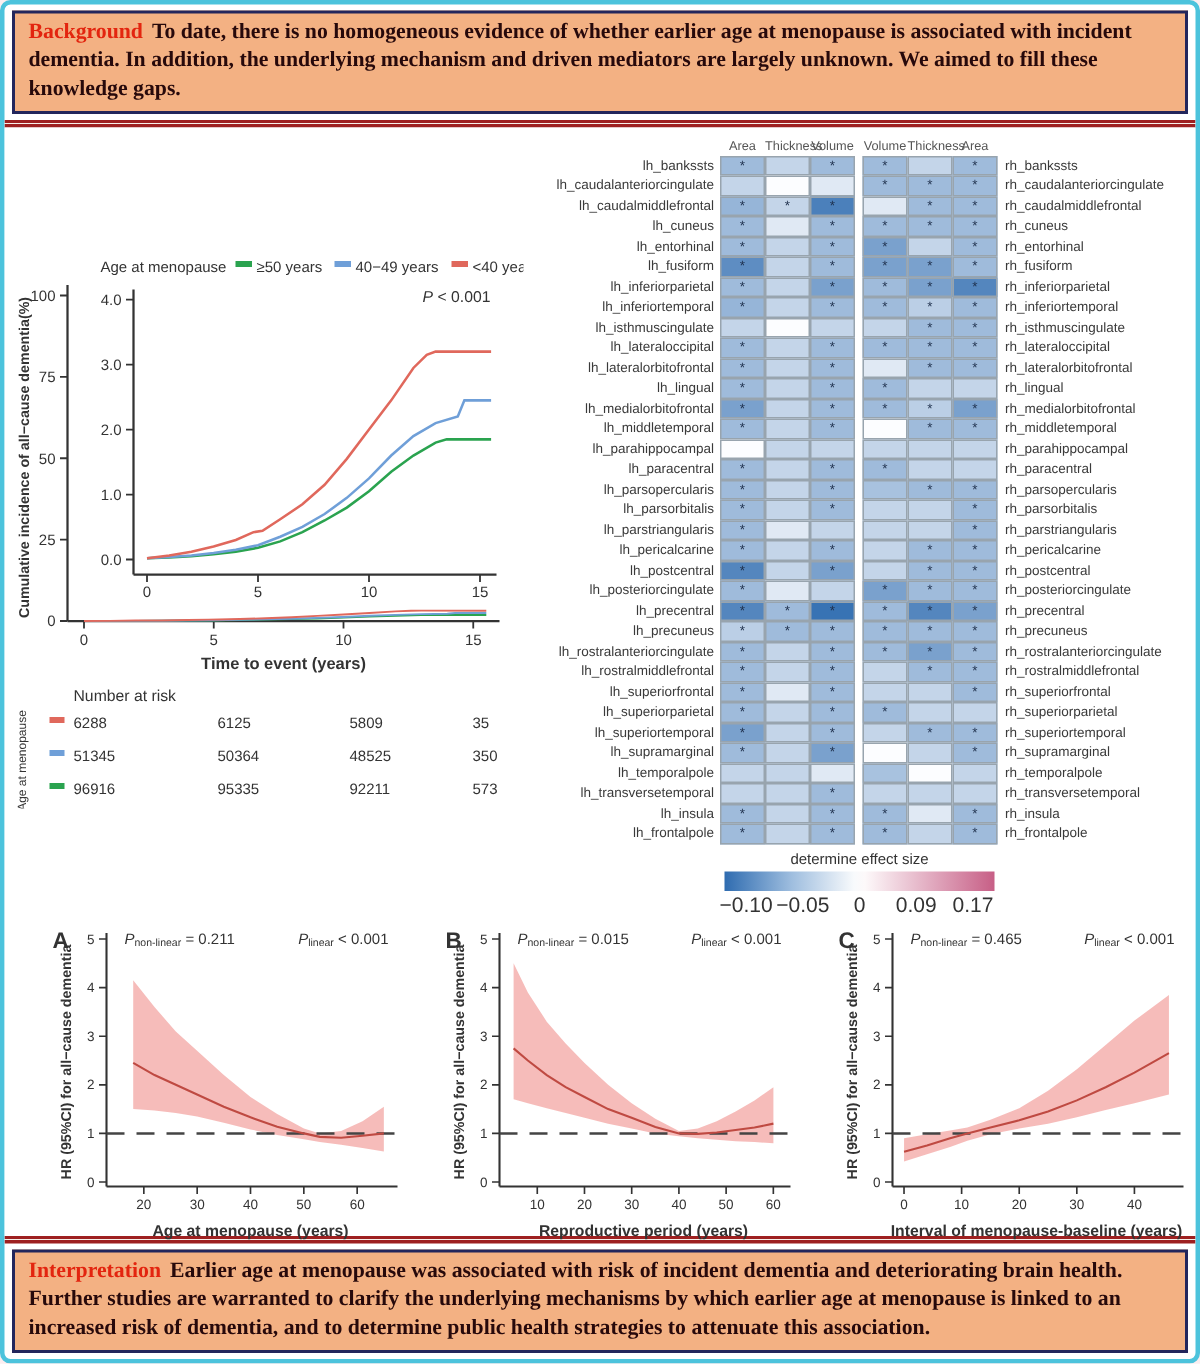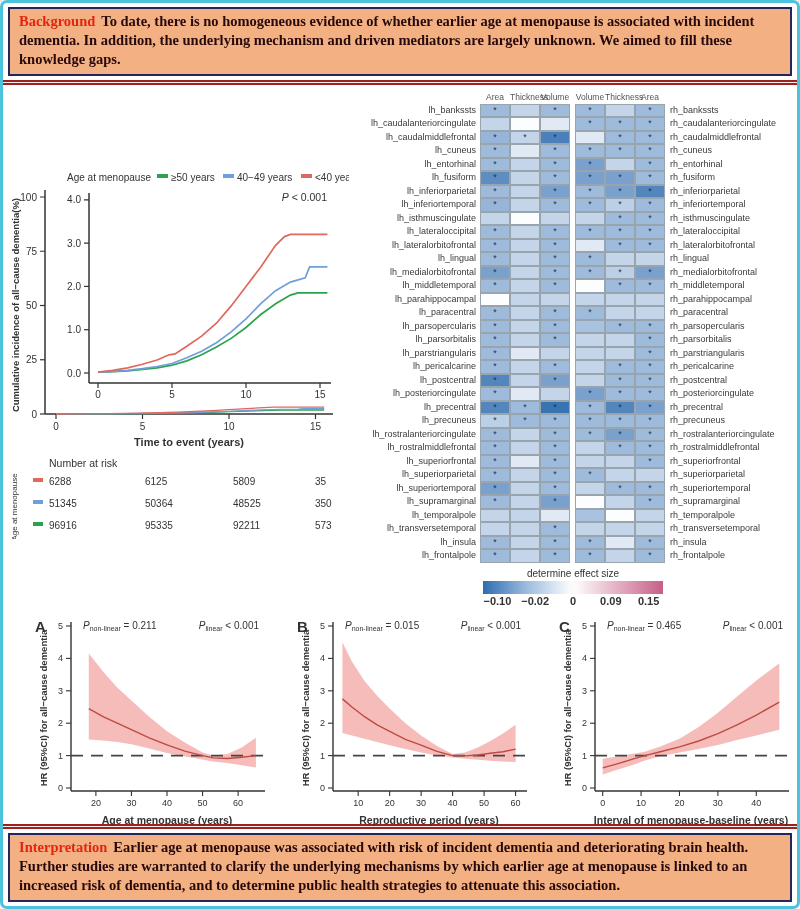--- a/index.html
+++ b/index.html
@@ -20,21 +20,21 @@
   .hm-lab{font-size:9px;color:#3a3a3a;white-space:nowrap;height:13.5px;line-height:13.5px;}
   .hm-lab.l{text-align:right;padding-right:4px;}
   .hm-lab.r{text-align:left;padding-left:5px;}
   .hm-cell{height:13.5px;box-sizing:border-box;border:1px solid #98a4ae;
     text-align:center;font-size:9px;line-height:11px;color:#1d2e4a;}
   .hm-spacer{background:#fff;}
   .cbar-wrap{width:200px;margin:5px 0 0 118px;text-align:center;}
   .cbar-label{font-size:10px;color:#333;margin-bottom:2px;}
   .cbar{height:13px;width:180px;margin:0 auto;
     background:linear-gradient(to right,#2f6cb0 0%,#9fbedf 25%,#f8fafc 48%,#fdf9fa 52%,#e3afc3 75%,#c75f86 100%);}
-  .cbar-ticks{position:relative;height:12px;width:180px;margin:1px auto 0 auto;font-size:11px;color:#333;font-weight:bold;}
+  .cbar-ticks{position:relative;height:12px;width:180px;margin:1px auto 0 auto;font-size:14px;color:#333;}
   .cbar-ticks span{position:absolute;transform:translateX(-50%);}
   #panels{position:absolute;left:4px;right:4px;top:523px;height:234px;display:flex;}
   #panels svg{flex:0 0 262px;}
   svg text{font-family:"Liberation Sans",sans-serif;fill:#333;}
 </style>
 </head>
 <body>
 
 <div class="page">
 
@@ -436,24 +436,24 @@
           <div class="hm-cell" style="background: rgb(159, 187, 219);">*</div>
           <div class="hm-cell" style="background: rgb(196, 213, 233);"></div>
           <div class="hm-cell" style="background: rgb(159, 187, 219);">*</div>
           <div class="hm-lab r">rh_frontalpole</div>
         </div>
         <div class="cbar-wrap">
           <div class="cbar-label">determine effect size</div>
           <div class="cbar"></div>
           <div class="cbar-ticks">
             <span style="left: 8%;">−0.10</span>
-            <span style="left: 29%;">−0.02</span>
+            <span style="left: 29%;">−0.05</span>
             <span style="left: 50%;">0</span>
             <span style="left: 71%;">0.09</span>
-            <span style="left: 92%;">0.15</span>
+            <span style="left: 92%;">0.17</span>
           </div>
         </div>
       </div>
     <div id="panels">
         <svg width="262" height="234">
           <text x="28" y="24" font-size="15" text-anchor="start" fill="#333" font-weight="bold" font-style="normal">A</text>
           <text x="76" y="21" font-size="10" text-anchor="start" fill="#333" font-weight="normal" font-style="normal"><tspan font-style="italic">P</tspan><tspan font-size="7" dy="1.5">non-linear</tspan><tspan dy="-1.5"> = 0.211</tspan></text>
           <text x="252" y="21" font-size="10" text-anchor="end" fill="#333" font-weight="normal" font-style="normal"><tspan font-style="italic">P</tspan><tspan font-size="7" dy="1.5">linear</tspan><tspan dy="-1.5"> &lt; 0.001</tspan></text>
           <line x1="64" y1="14" x2="64" y2="183" stroke="#333" stroke-width="1.4"></line>
           <line x1="64" y1="183" x2="258" y2="183" stroke="#333" stroke-width="1.4"></line>

